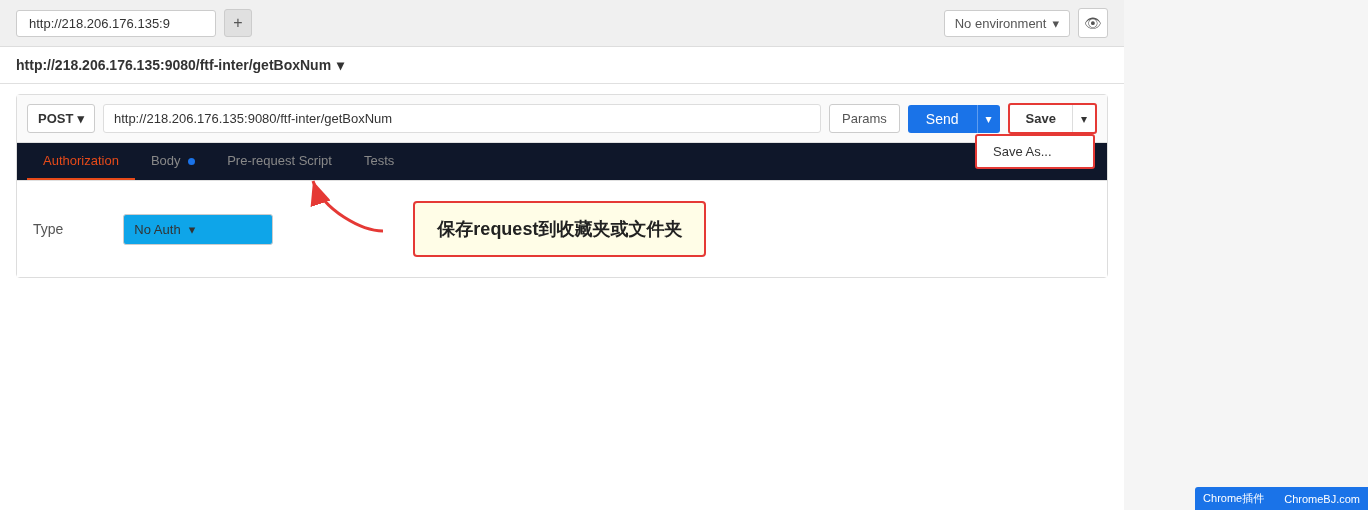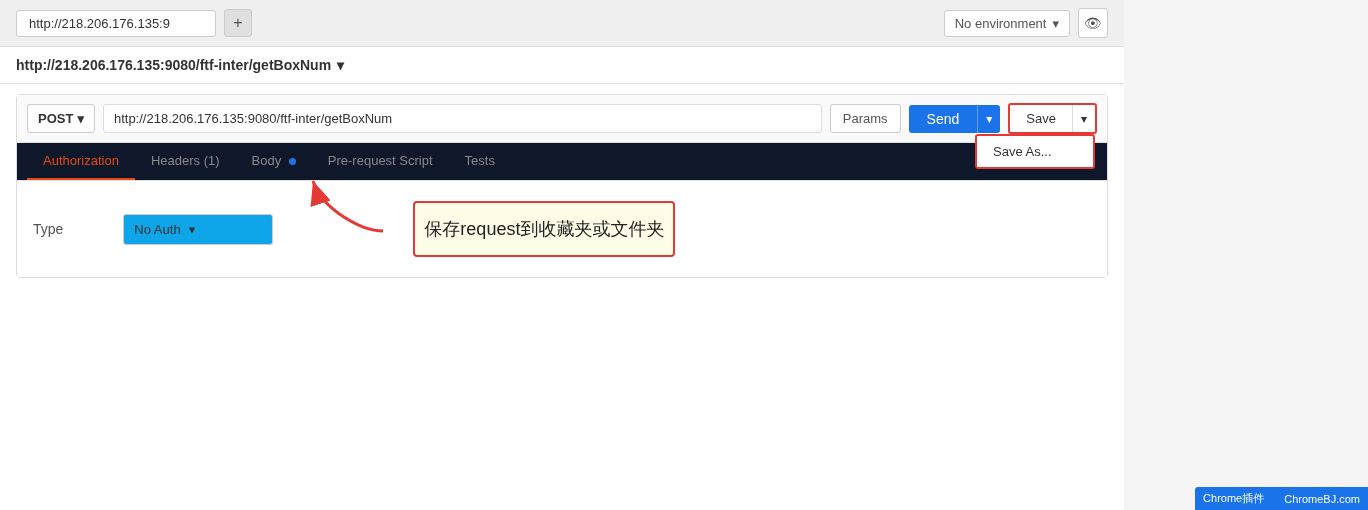--- a/index.html
+++ b/index.html
@@ -183,21 +183,21 @@
       position: relative;
     }
     .save-btn {
       background: #fff;
       color: #333;
       border: none;
       border-radius: 3px 0 0 3px;
       padding: 6px 16px;
       font-size: 13px;
       cursor: pointer;
-      font-weight: 400;
+      font-weight: 700;
     }
     .save-chevron-btn {
       background: #fff;
       color: #333;
       border: none;
       border-left: 1px solid #ddd;
       border-radius: 0 3px 3px 0;
       padding: 6px 8px;
       cursor: pointer;
       font-size: 12px;
@@ -285,23 +285,23 @@
       flex: 1;
       display: flex;
       align-items: center;
     }
 
     
     .tooltip-box {
       background: #fffde7;
       border: 2px solid #e53935;
       border-radius: 4px;
-      padding: 14px 9px;
+      padding: 14px 22px;
       font-size: 18px;
-      font-weight: normal;
+      font-weight: bold;
       color: #222;
       white-space: nowrap;
       position: relative;
       margin-left: 80px;
     }
 
     
     .chrome-badge {
       position: fixed;
       bottom: 0;
@@ -363,23 +363,20 @@
 
         <div class="save-dropdown">
           <div class="save-dropdown-item">Save As...</div>
         </div>
       </div>
     </div>
 
     <div class="tabs-row">
       <div class="tab active">
         <span>Authorization</span>
-      </div>
-      <div class="tab">
-        <span>Headers (1)</span>
       </div>
       <div class="tab">
         <span>Body</span>
         <span class="tab-dot"></span>
       </div>
       <div class="tab">
         <span>Pre-request Script</span>
       </div>
       <div class="tab">
         <span>Tests</span>

